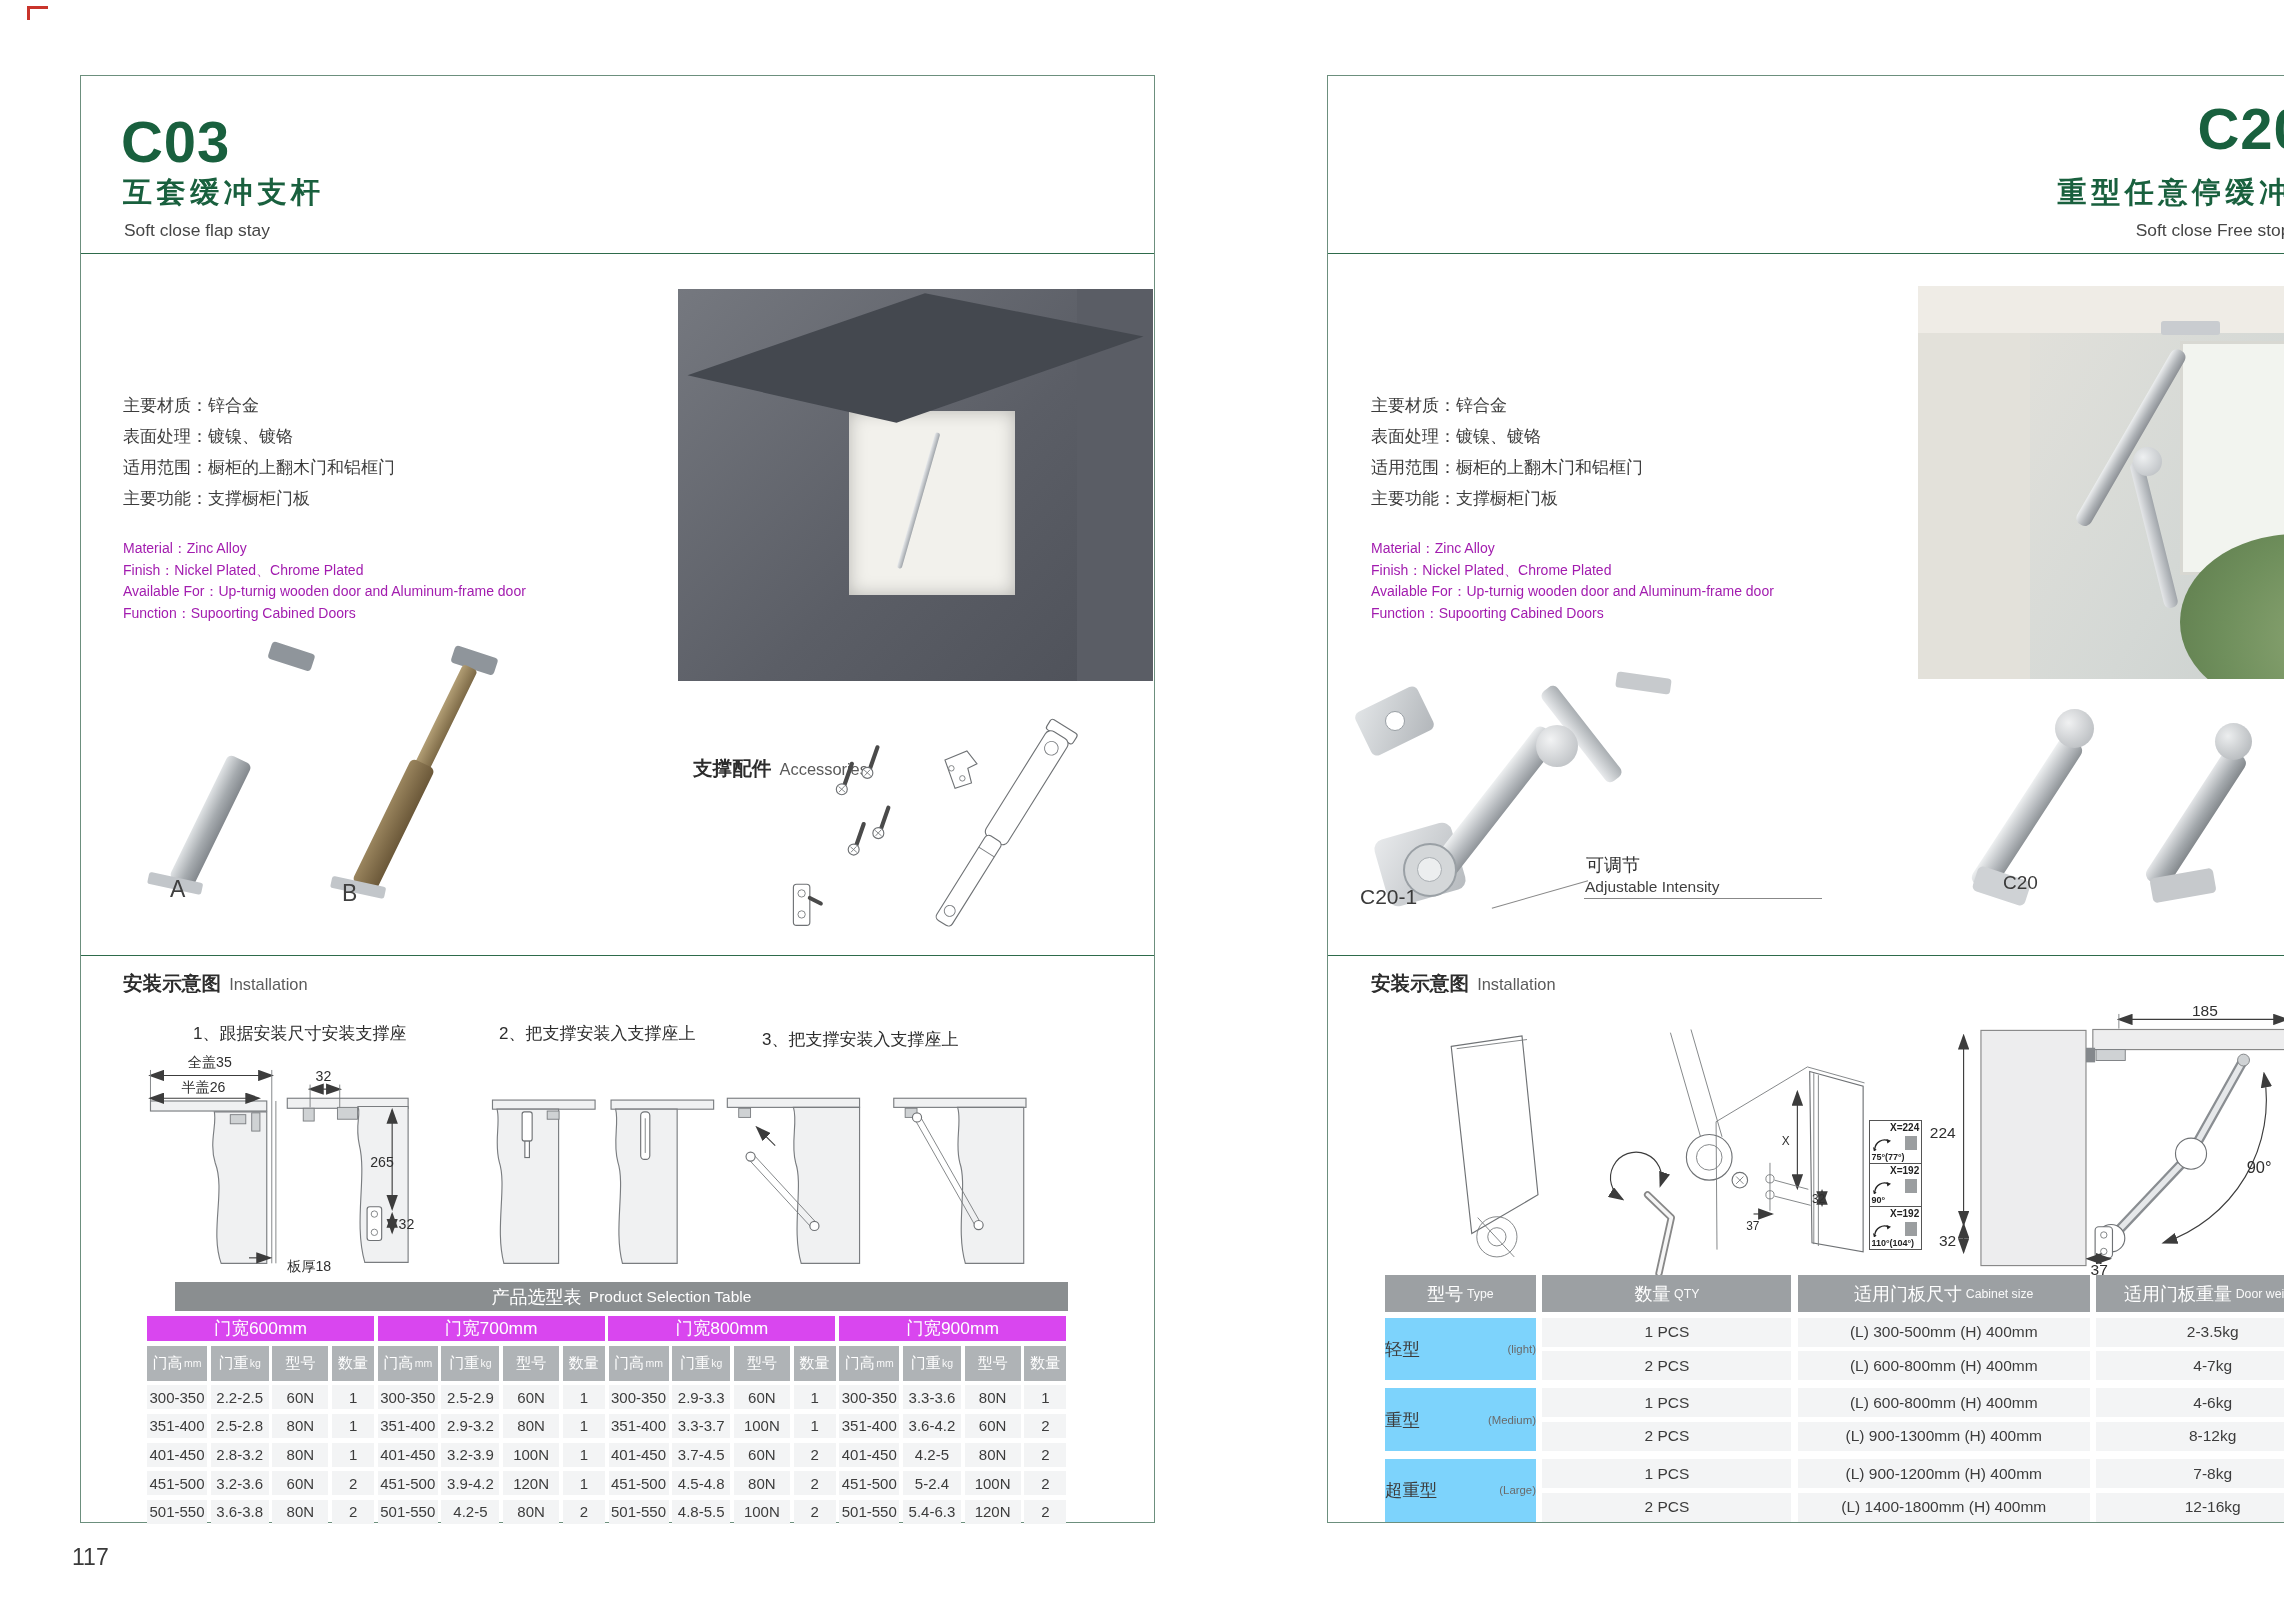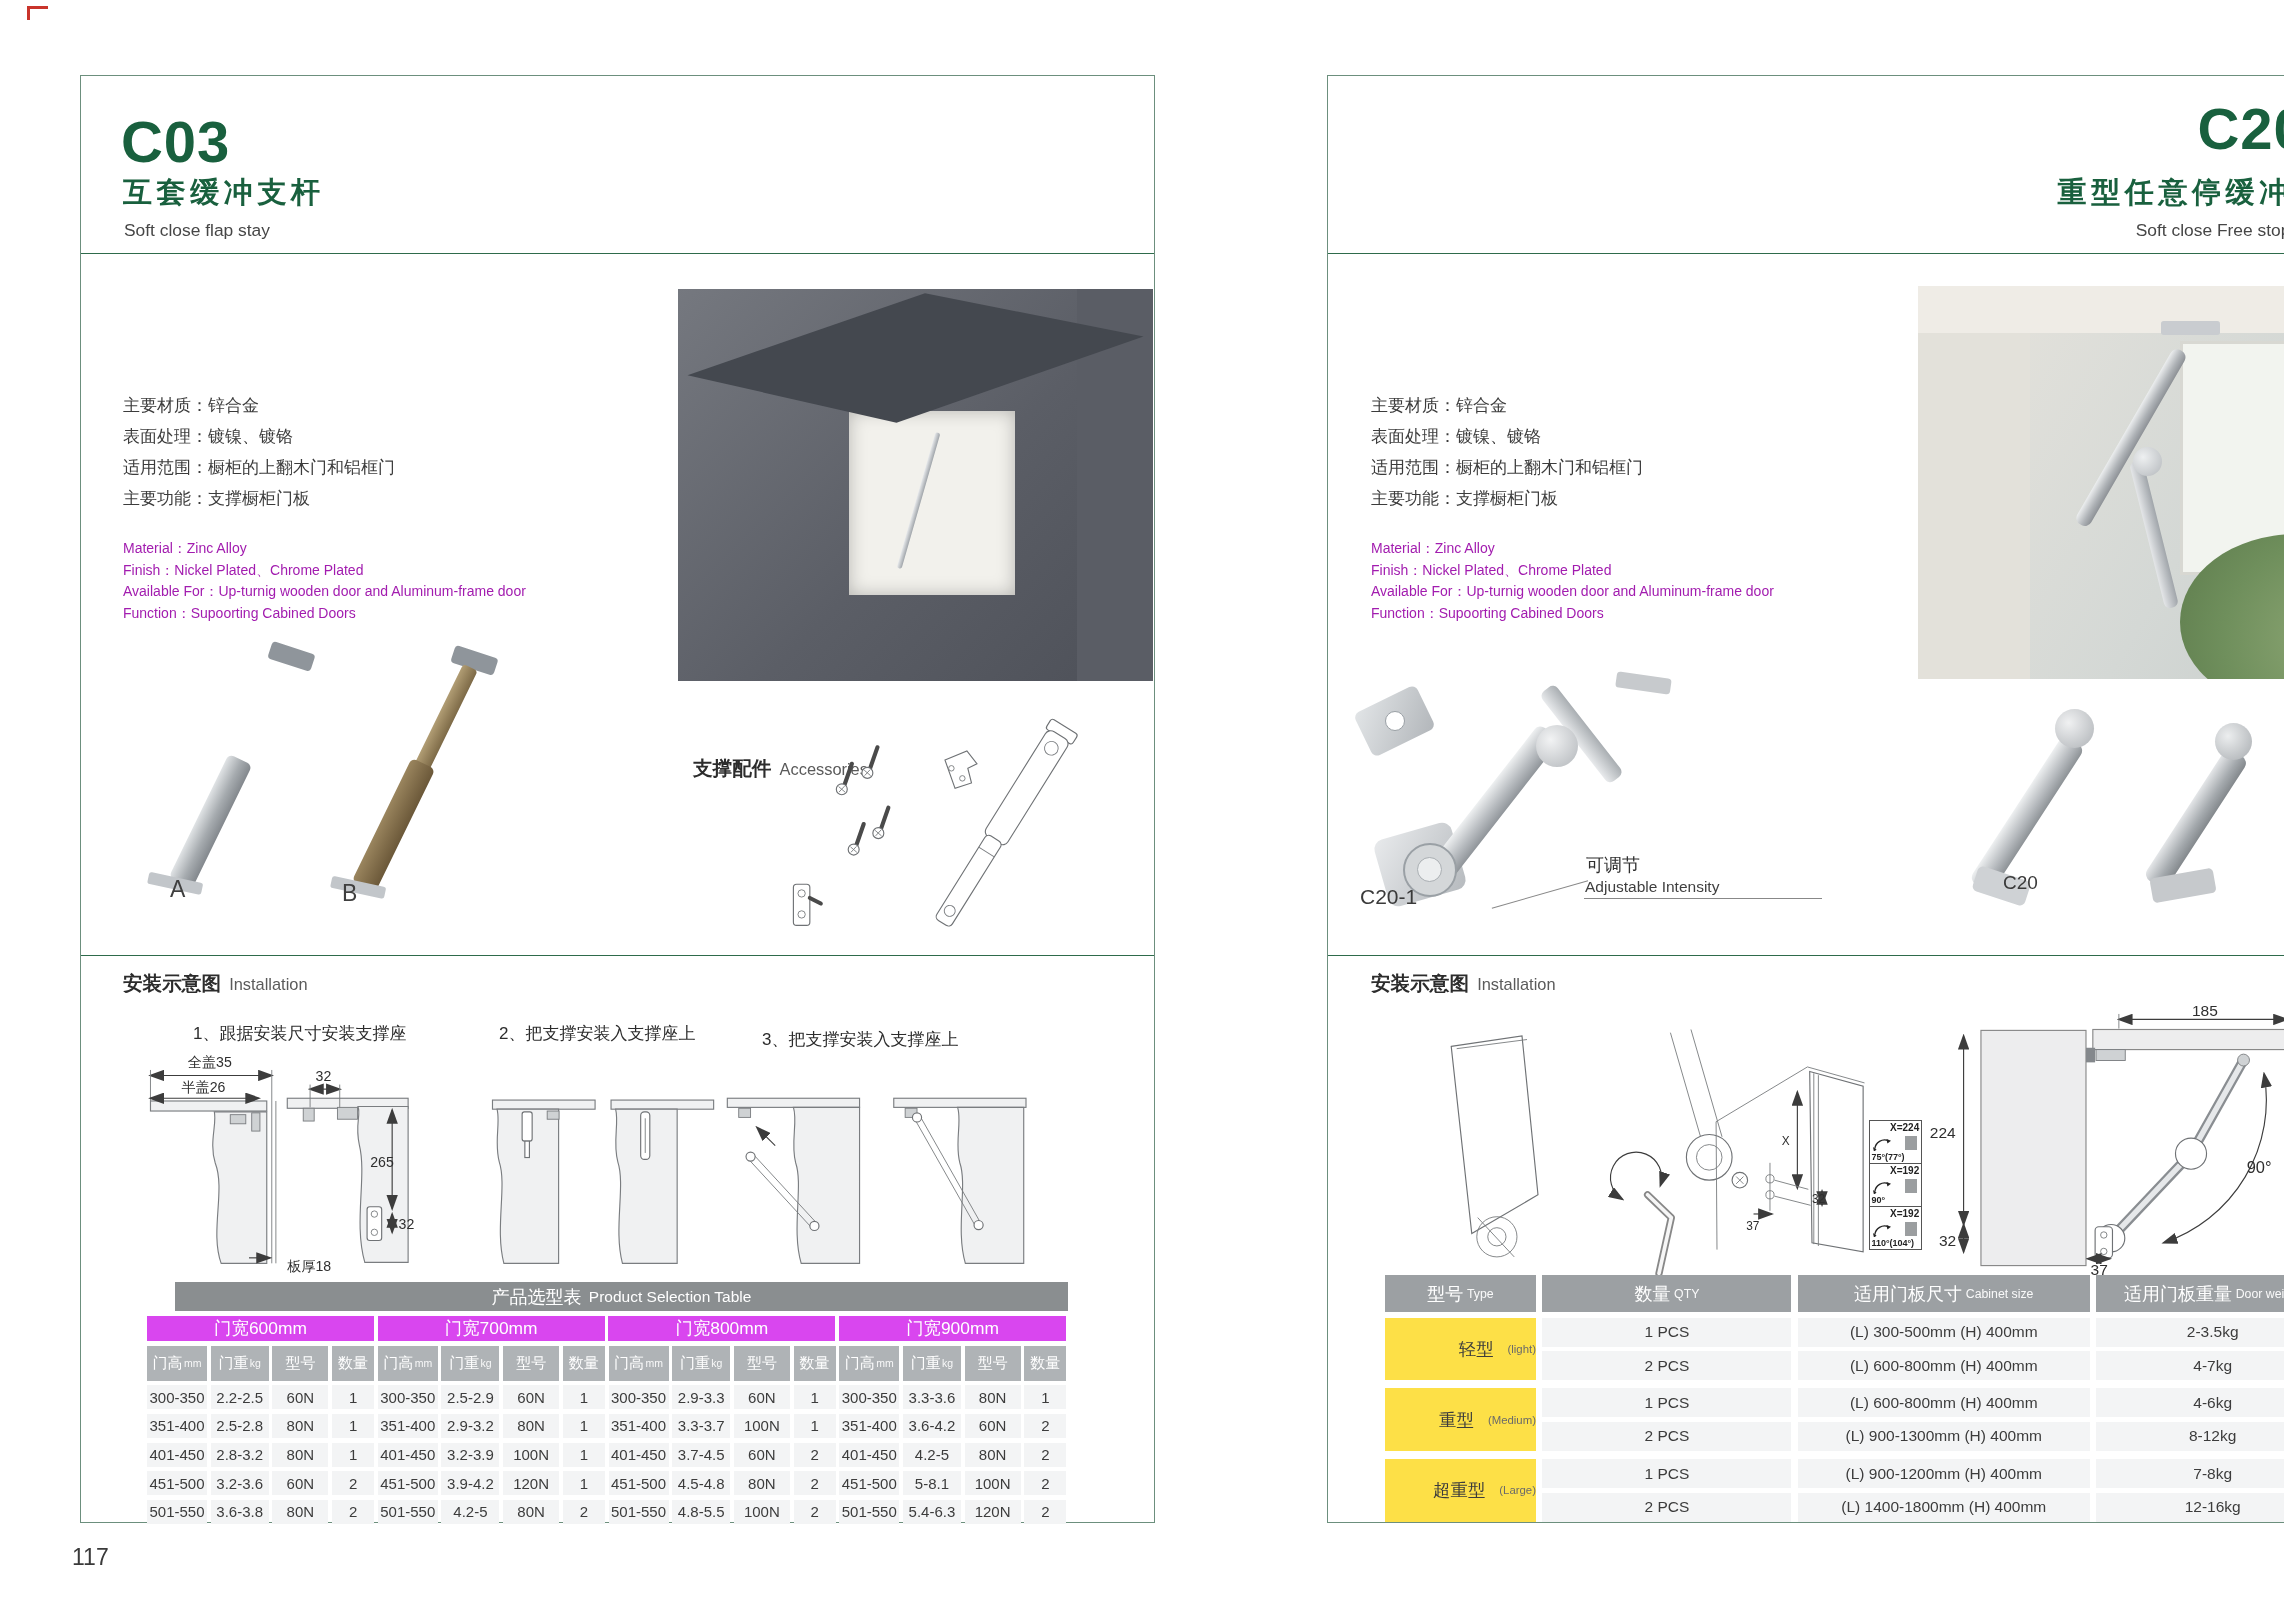--- a/index.html
+++ b/index.html
@@ -111,21 +111,21 @@
   #r-photo-c20 .a2h{position:absolute;left:238px;top:28px;width:37px;height:37px;border-radius:50%;
         background:radial-gradient(circle at 35% 35%,#eceeef,#a8acb0);}
   #r-photo-c20 .a2b{position:absolute;left:174px;top:178px;width:64px;height:25px;border-radius:4.6px;background:#c6c9cc;transform:rotate(-10deg);}
 
   
   #r-table{position:absolute;left:57px;top:1199px;width:944px;}
   .rt-header{display:grid;grid-template-columns:151px 249px 292px 233px;gap:6.4px;margin-bottom:5.5px;}
   .rt-h{height:37px;background:#9ca0a3;color:#fff;display:flex;align-items:baseline;justify-content:center;gap:3.7px;padding-top:0;align-items:center;}
   .rt-h .cn{font-size:18px;} .rt-h .en{font-size:12.3px;opacity:.95;}
   .rt-group{display:grid;grid-template-columns:151px 249px 292px 233px;gap:4.6px 6.4px;margin-bottom:8.2px;}
-  .rt-type{grid-row:1/3;grid-column:1;background:#fde047;display:flex;align-items:center;justify-content:flex-end;gap:14px;}
+  .rt-type{grid-row:1/3;grid-column:1;background:#7dd3fc;display:flex;align-items:center;justify-content:space-between;gap:0;}
   .rt-type .cn{font-size:17.4px;color:#3c3c3c;} .rt-type .en{font-size:11.4px;color:#6a6a6a;}
   .rt-cell{height:29px;background:#f3f4f5;font-size:15.5px;color:#3c3c3c;display:flex;align-items:center;justify-content:center;white-space:nowrap;}
 
   
   #r-angle-table{position:absolute;left:541px;top:1044px;width:51px;border:1.4px solid #555;background:#fff;z-index:5;}
   .ang-cell{position:relative;height:42px;border-bottom:1.4px solid #555;}
   .ang-cell:last-child{border-bottom:none;}
   .ang-x{position:absolute;top:1.4px;right:1.8px;font-size:10px;font-weight:600;color:#222;white-space:nowrap;}
   .ang-sq{position:absolute;top:14.6px;right:3.7px;width:12px;height:14.6px;background:#9b9ea0;}
   .ang-arc{position:absolute;top:15.5px;left:2.7px;width:18px;height:14.6px;}
@@ -443,21 +443,21 @@
           <div class="pst-cell">2</div>
           <div class="pst-cell">451-500</div>
           <div class="pst-cell">3.9-4.2</div>
           <div class="pst-cell">120N</div>
           <div class="pst-cell">1</div>
           <div class="pst-cell">451-500</div>
           <div class="pst-cell">4.5-4.8</div>
           <div class="pst-cell">80N</div>
           <div class="pst-cell">2</div>
           <div class="pst-cell">451-500</div>
-          <div class="pst-cell">5-8.1</div>
+          <div class="pst-cell">5-2.4</div>
           <div class="pst-cell">100N</div>
           <div class="pst-cell">2</div>
           <div class="pst-cell">501-550</div>
           <div class="pst-cell">3.6-3.8</div>
           <div class="pst-cell">80N</div>
           <div class="pst-cell">2</div>
           <div class="pst-cell">501-550</div>
           <div class="pst-cell">4.2-5</div>
           <div class="pst-cell">80N</div>
           <div class="pst-cell">2</div>

